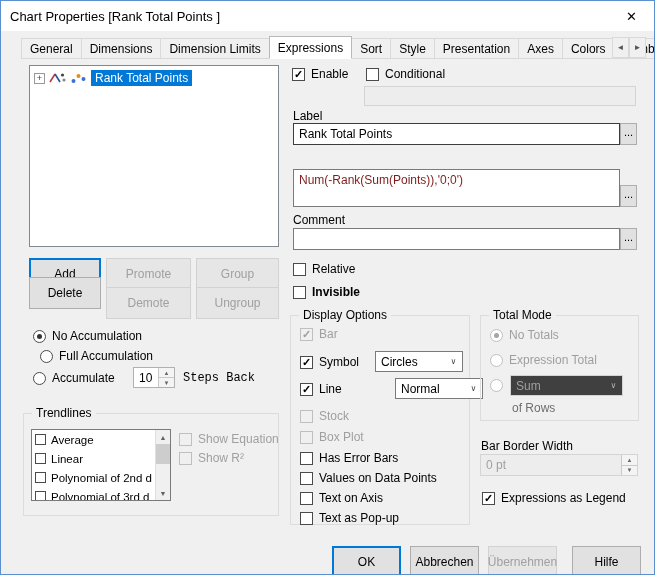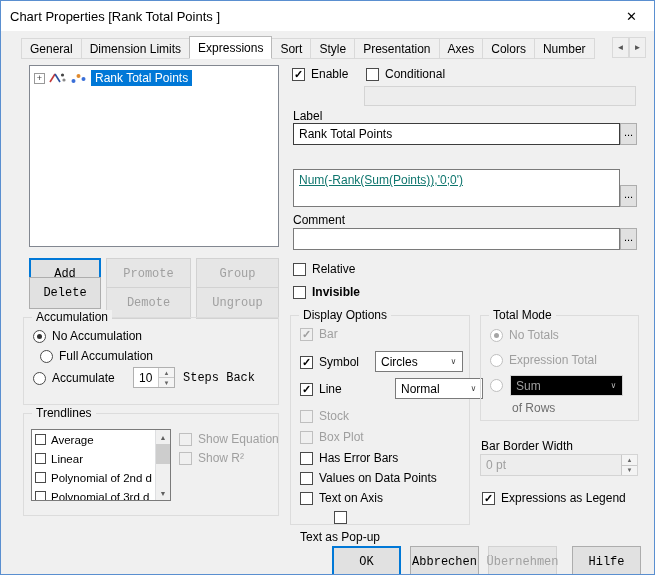--- a/index.html
+++ b/index.html
@@ -25,21 +25,21 @@
   
   .tree { position:absolute; left:28px; top:64px; width:250px; height:182px; background:#fff;
     border:1px solid #828790; padding:3px 4px; }
   .tree-row { display:flex; align-items:center; gap:4px; height:18px; }
   .expander { width:11px; height:11px; border:1px solid #999; background:#fff; font-size:9px;
     line-height:9px; text-align:center; color:#444; flex:0 0 auto; }
   .tree-icon { width:17px; height:14px; flex:0 0 auto; }
   .tree-label { background:#0078d7; color:#fff; padding:1px 4px; }
   
   .btn { position:absolute; height:32px; background:#e1e1e1; border:1px solid #adadad;
-    display:flex; align-items:center; justify-content:center; font-size:12px;font-family:Liberation Mono, monospace; }
+    display:flex; align-items:center; justify-content:center; font-size:12px; }
   .btn.default { border-color:#0078d7; box-shadow: inset 0 0 0 1px #0078d7; }
   .btn.disabled { background:#e6e6e6; border-color:#d2d2d2; color:#a0a0a0; }
   
   .group { position:absolute; border:1px solid #dcdcdc; }
   .gtitle { position:absolute; top:-8px; left:8px; background:#f0f0f0; padding:0 4px; }
   
   .cb-row { position:absolute; display:flex; align-items:center; gap:6px; white-space:nowrap; }
   .cb-box { width:13px; height:13px; border:1px solid #4a4a4a; background:#fff; display:flex;
     align-items:center; justify-content:center; font-size:11px; line-height:11px; font-weight:bold; flex:0 0 auto; }
   .cb-row.disabled { color:#9f9f9f; }
@@ -48,27 +48,27 @@
     position:relative; flex:0 0 auto; }
   .radio-box.sel::after { content:""; position:absolute; left:3px; top:3px; right:3px; bottom:3px;
     background:#333; border-radius:50%; }
   .cb-row.disabled .radio-box { border-color:#bfbfbf; }
   .cb-row.disabled .radio-box.sel::after { background:#a5a5a5; }
   
   .field { position:absolute; background:#fff; border:1px solid #7a7a7a; padding:2px 5px;
     display:flex; align-items:center; overflow:hidden; white-space:nowrap; }
   .field.focused { border-color:#3c3c3c; }
   .field.disabled { background:#ededed; border-color:#d4d4d4; color:#9f9f9f; }
-  .code { color:#0f766e;text-decoration:underline; }
+  .code { color:#7f1d1d; }
   .mini-btn { position:absolute; width:17px; height:22px; background:#e1e1e1; border:1px solid #adadad;
     font-size:11px; line-height:16px; text-align:center; }
   .combo { position:absolute; height:21px; background:#fff; border:1px solid #7a7a7a;
     display:flex; align-items:center; padding-left:5px; }
   .combo .arrow { margin-left:auto; width:17px; text-align:center; font-size:8px; color:#444; }
-  .combo.disabled { background:#000000; border-color:#d4d4d4; color:#9f9f9f; }
+  .combo.disabled { background:#404040; border-color:#d4d4d4; color:#9f9f9f; }
   .combo.disabled .arrow { color:#b5b5b5; }
   
   .spinfield { position:absolute; background:#fff; border:1px solid #b0b0b0; display:flex; align-items:stretch; }
   .spinfield.disabled { background:#ededed; border-color:#d4d4d4; color:#9f9f9f; }
   .spin-val { flex:1; display:flex; align-items:center; padding-left:5px; }
   .spin-btns { width:16px; border-left:1px solid #c9c9c9; display:flex; flex-direction:column; }
   .spin-btns span { flex:1; font-size:6px; line-height:1; display:flex; align-items:center;
     justify-content:center; color:#666; background:#f4f4f4; }
   .spin-btns span:first-child { border-bottom:1px solid #c9c9c9; }
   
@@ -89,20 +89,21 @@
 
 <div class="dialog">
 
   <div class="titlebar">
     <span>Chart Properties [Rank Total Points ]</span>
     <span class="close-btn">✕</span>
   </div>
 
   <div class="tabs">
     <div class="tab">General</div>
+    <div class="tab">Dimensions</div>
     <div class="tab">Dimension Limits</div>
     <div class="tab active">Expressions</div>
     <div class="tab">Sort</div>
     <div class="tab">Style</div>
     <div class="tab">Presentation</div>
     <div class="tab">Axes</div>
     <div class="tab">Colors</div>
     <div class="tab">Number</div>
 
   </div>
@@ -127,23 +128,20 @@
     </div>
   </div>
 
   <div class="btn default" style="left:28px; top:257px; width:72px;">Add</div>
   <div class="btn disabled" style="left:105px; top:257px; width:85px;">Promote</div>
   <div class="btn disabled" style="left:195px; top:257px; width:83px;">Group</div>
   <div class="btn" style="left:28px; top:276px; width:72px;">Delete</div>
   <div class="btn disabled" style="left:105px; top:286px; width:85px;">Demote</div>
   <div class="btn disabled" style="left:195px; top:286px; width:83px;">Ungroup</div>
 
-  <div class="group" style="left:22px; top:316px; width:256px; height:88px;">
-    <span class="gtitle">Accumulation</span>
-  </div>
   <div class="cb-row" style="left:32px; top:328px;">
     <span class="radio-box sel"></span>
     <span>No Accumulation</span>
   </div>
   <div class="cb-row" style="left:32px; top:348px;margin-left:7px;">
     <span class="radio-box"></span>
     <span>Full Accumulation</span>
   </div>
   <div class="cb-row" style="left:32px; top:370px;">
     <span class="radio-box"></span>
@@ -263,21 +261,21 @@
     <span>Has Error Bars</span>
   </div>
   <div class="cb-row" style="left:299px; top:470px;">
     <span class="cb-box"></span>
     <span>Values on Data Points</span>
   </div>
   <div class="cb-row" style="left:299px; top:490px;">
     <span class="cb-box"></span>
     <span>Text on Axis</span>
   </div>
-  <div class="cb-row" style="left:299px; top:510px;flex-direction:column;">
+  <div class="cb-row" style="left:299px; top:510px;">
     <span class="cb-box"></span>
     <span>Text as Pop-up</span>
   </div>
 
   <div class="group" style="left:479px; top:314px; width:159px; height:106px;">
     <span class="gtitle">Total Mode</span>
   </div>
   <div class="cb-row disabled" style="left:489px; top:327px;">
     <span class="radio-box sel"></span>
     <span>No Totals</span>

